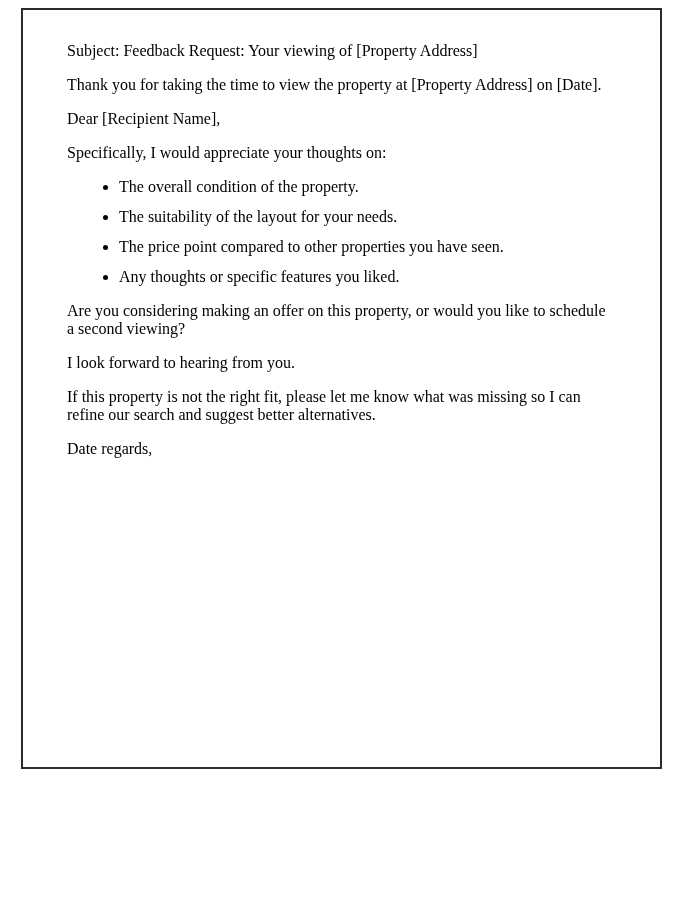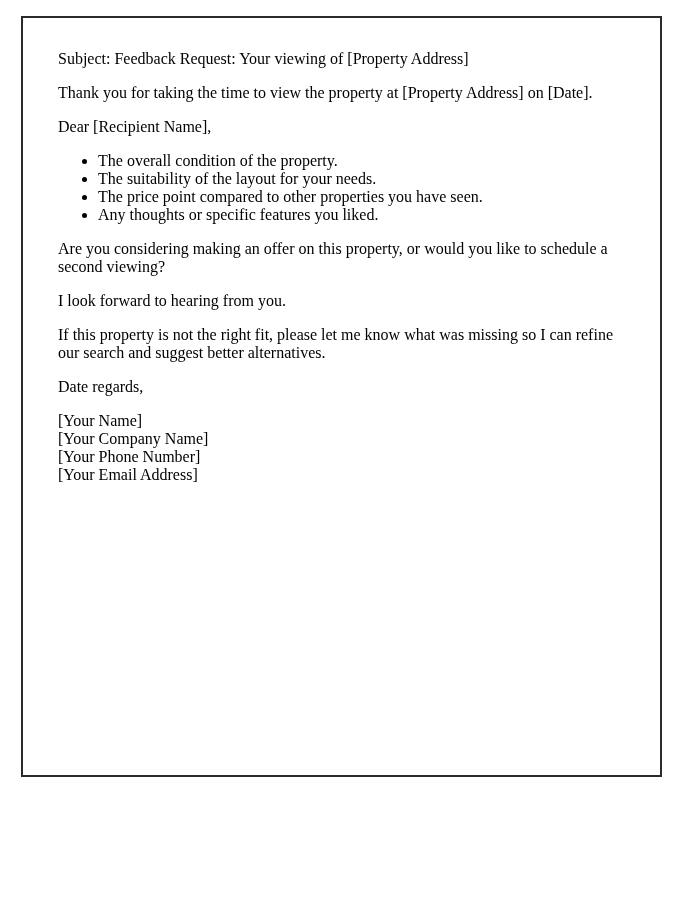--- a/index.html
+++ b/index.html
@@ -11,59 +11,54 @@
     height: 900px;
     background: #ffffff;
     position: relative;
     font-family: "Liberation Serif", "DejaVu Serif", serif;
     font-size: 16px;
     color: #000000;
   }
   .letter-frame {
     position: absolute;
     left: 21px;
-    top: 16px;
+    top: 8px;
     width: 641px;
     height: 761px;
     box-sizing: border-box;
     border: 2px solid #2b2b2b;
     background: #ffffff;
-    padding: 16px 35px;
+    padding: 16px 44px;
     overflow: hidden;
   }
   .letter-frame p {
     margin: 16px 0;
     line-height: normal;
   }
   .letter-frame ul {
     margin: 16px 0;
     padding-left: 40px;
     list-style-type: disc;
   }
   .letter-frame li {
-    margin: 0;
+    margin: 12px;
     line-height: normal;
   }
 </style>
 </head>
 <body>
 
 <div class="letter-frame">
   <p>Subject: Feedback Request: Your viewing of [Property Address]</p>
   <p>Thank you for taking the time to view the property at [Property Address] on [Date].</p>
   <p>Dear [Recipient Name],</p>
+  <p>Specifically, I would appreciate your thoughts on:</p>
   <ul>
     <li>The overall condition of the property.</li>
     <li>The suitability of the layout for your needs.</li>
     <li>The price point compared to other properties you have seen.</li>
     <li>Any thoughts or specific features you liked.</li>
   </ul>
   <p>Are you considering making an offer on this property, or would you like to schedule a second viewing?</p>
   <p>I look forward to hearing from you.</p>
   <p>If this property is not the right fit, please let me know what was missing so I can refine our search and suggest better alternatives.</p>
   <p>Date regards,</p>
-  <p>
-    <span>[Your Name]</span><br>
-    <span>[Your Company Name]</span><br>
-    <span>[Your Phone Number]</span><br>
-    <span>[Your Email Address]</span>
-  </p>
 </div>
 
 </body></html>

